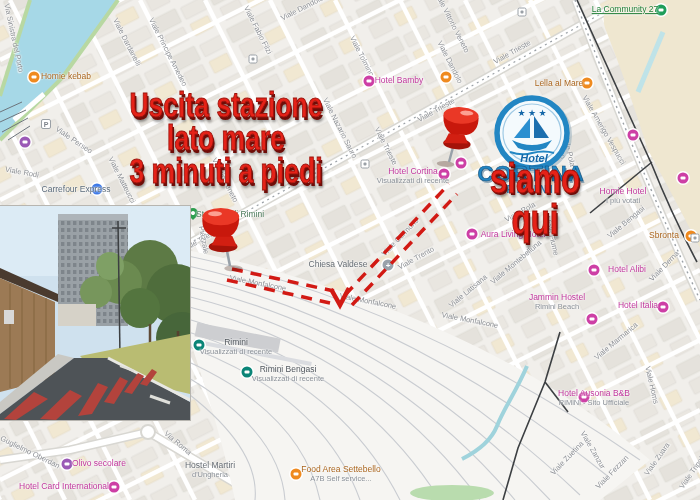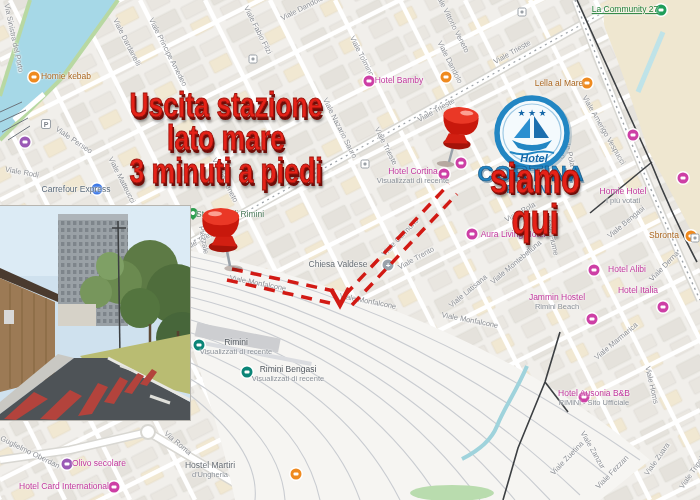--- a/index.html
+++ b/index.html
@@ -341,38 +341,42 @@
       <div class="poi k-pink" style="left: 623px; top: 196px;">
         <div>Homie Hotel</div>
         <div class="sub">I più votati</div>
       </div>
       <div class="poi k-food" style="left: 664px; top: 236px;">
         <div>Sbronta</div>
       </div>
       <div class="poi k-pink" style="left: 627px; top: 270px;">
         <div>Hotel Alibi</div>
       </div>
-      <div class="poi k-pink" style="left: 638px; top: 291px;">
+      <div class="poi k-pink" style="left: 638px; top: 306px;">
         <div>Hotel Italia</div>
       </div>
       <div class="poi k-pink" style="left: 557px; top: 302px;">
         <div>Jammin Hostel</div>
         <div class="sub">Rimini Beach</div>
       </div>
       <div class="poi k-pink" style="left: 594px; top: 398px;">
         <div>Hotel Ausonia B&amp;B</div>
         <div class="sub">RiMiNi - Sito Ufficiale</div>
       </div>
       <div class="poi k-transit" style="left: 236px; top: 347px;">
         <div>Rimini</div>
         <div class="sub">Visualizzati di recente</div>
       </div>
       <div class="poi k-transit" style="left: 288px; top: 374px;">
         <div>Rimini Bengasi</div>
         <div class="sub">Visualizzati di recente</div>
+      </div>
+      <div class="poi k-food" style="left: 341px; top: 474px;">
+        <div>Food Area Settebello</div>
+        <div class="sub">A7B Self service...</div>
       </div>
       <div class="poi k-pink" style="left: 99px; top: 464px;">
         <div>Olivo secolare</div>
       </div>
       <div class="poi k-pink" style="left: 64px; top: 487px;">
         <div>Hotel Card International</div>
       </div>
       <div class="poi k-gray" style="left: 210px; top: 470px;">
         <div>Hostel Martiri</div>
         <div class="sub">d'Ungheria</div>

